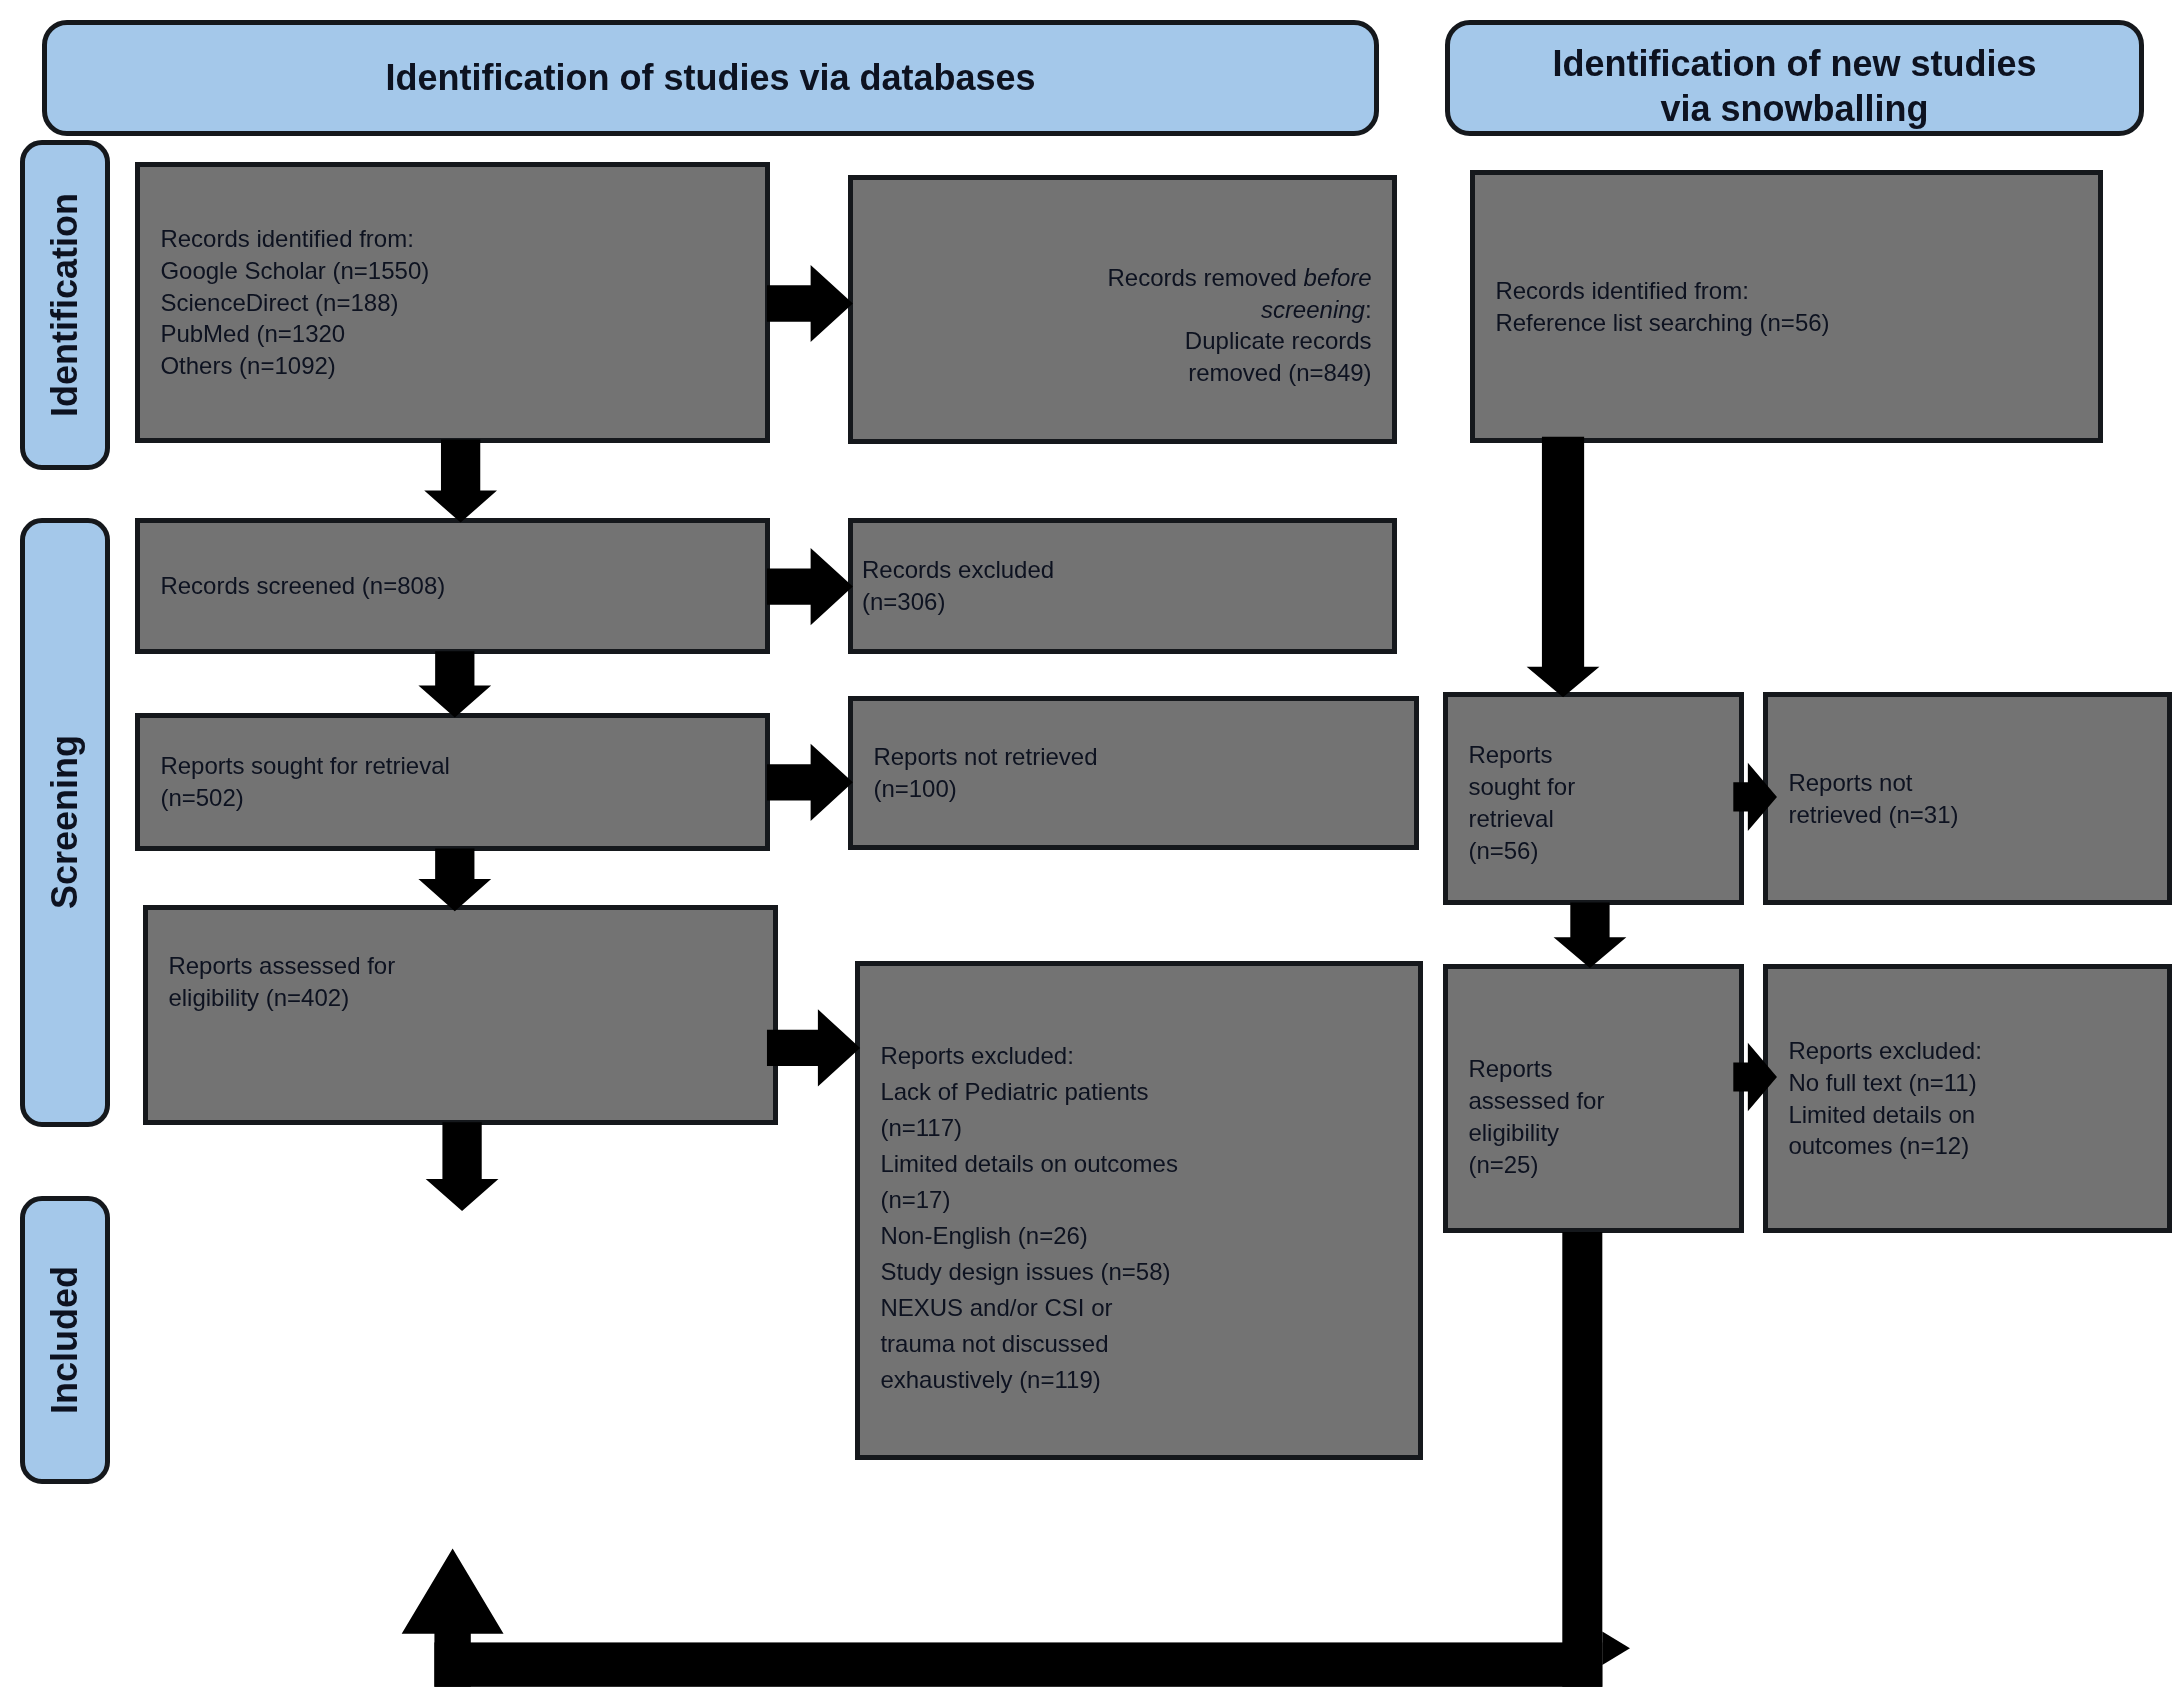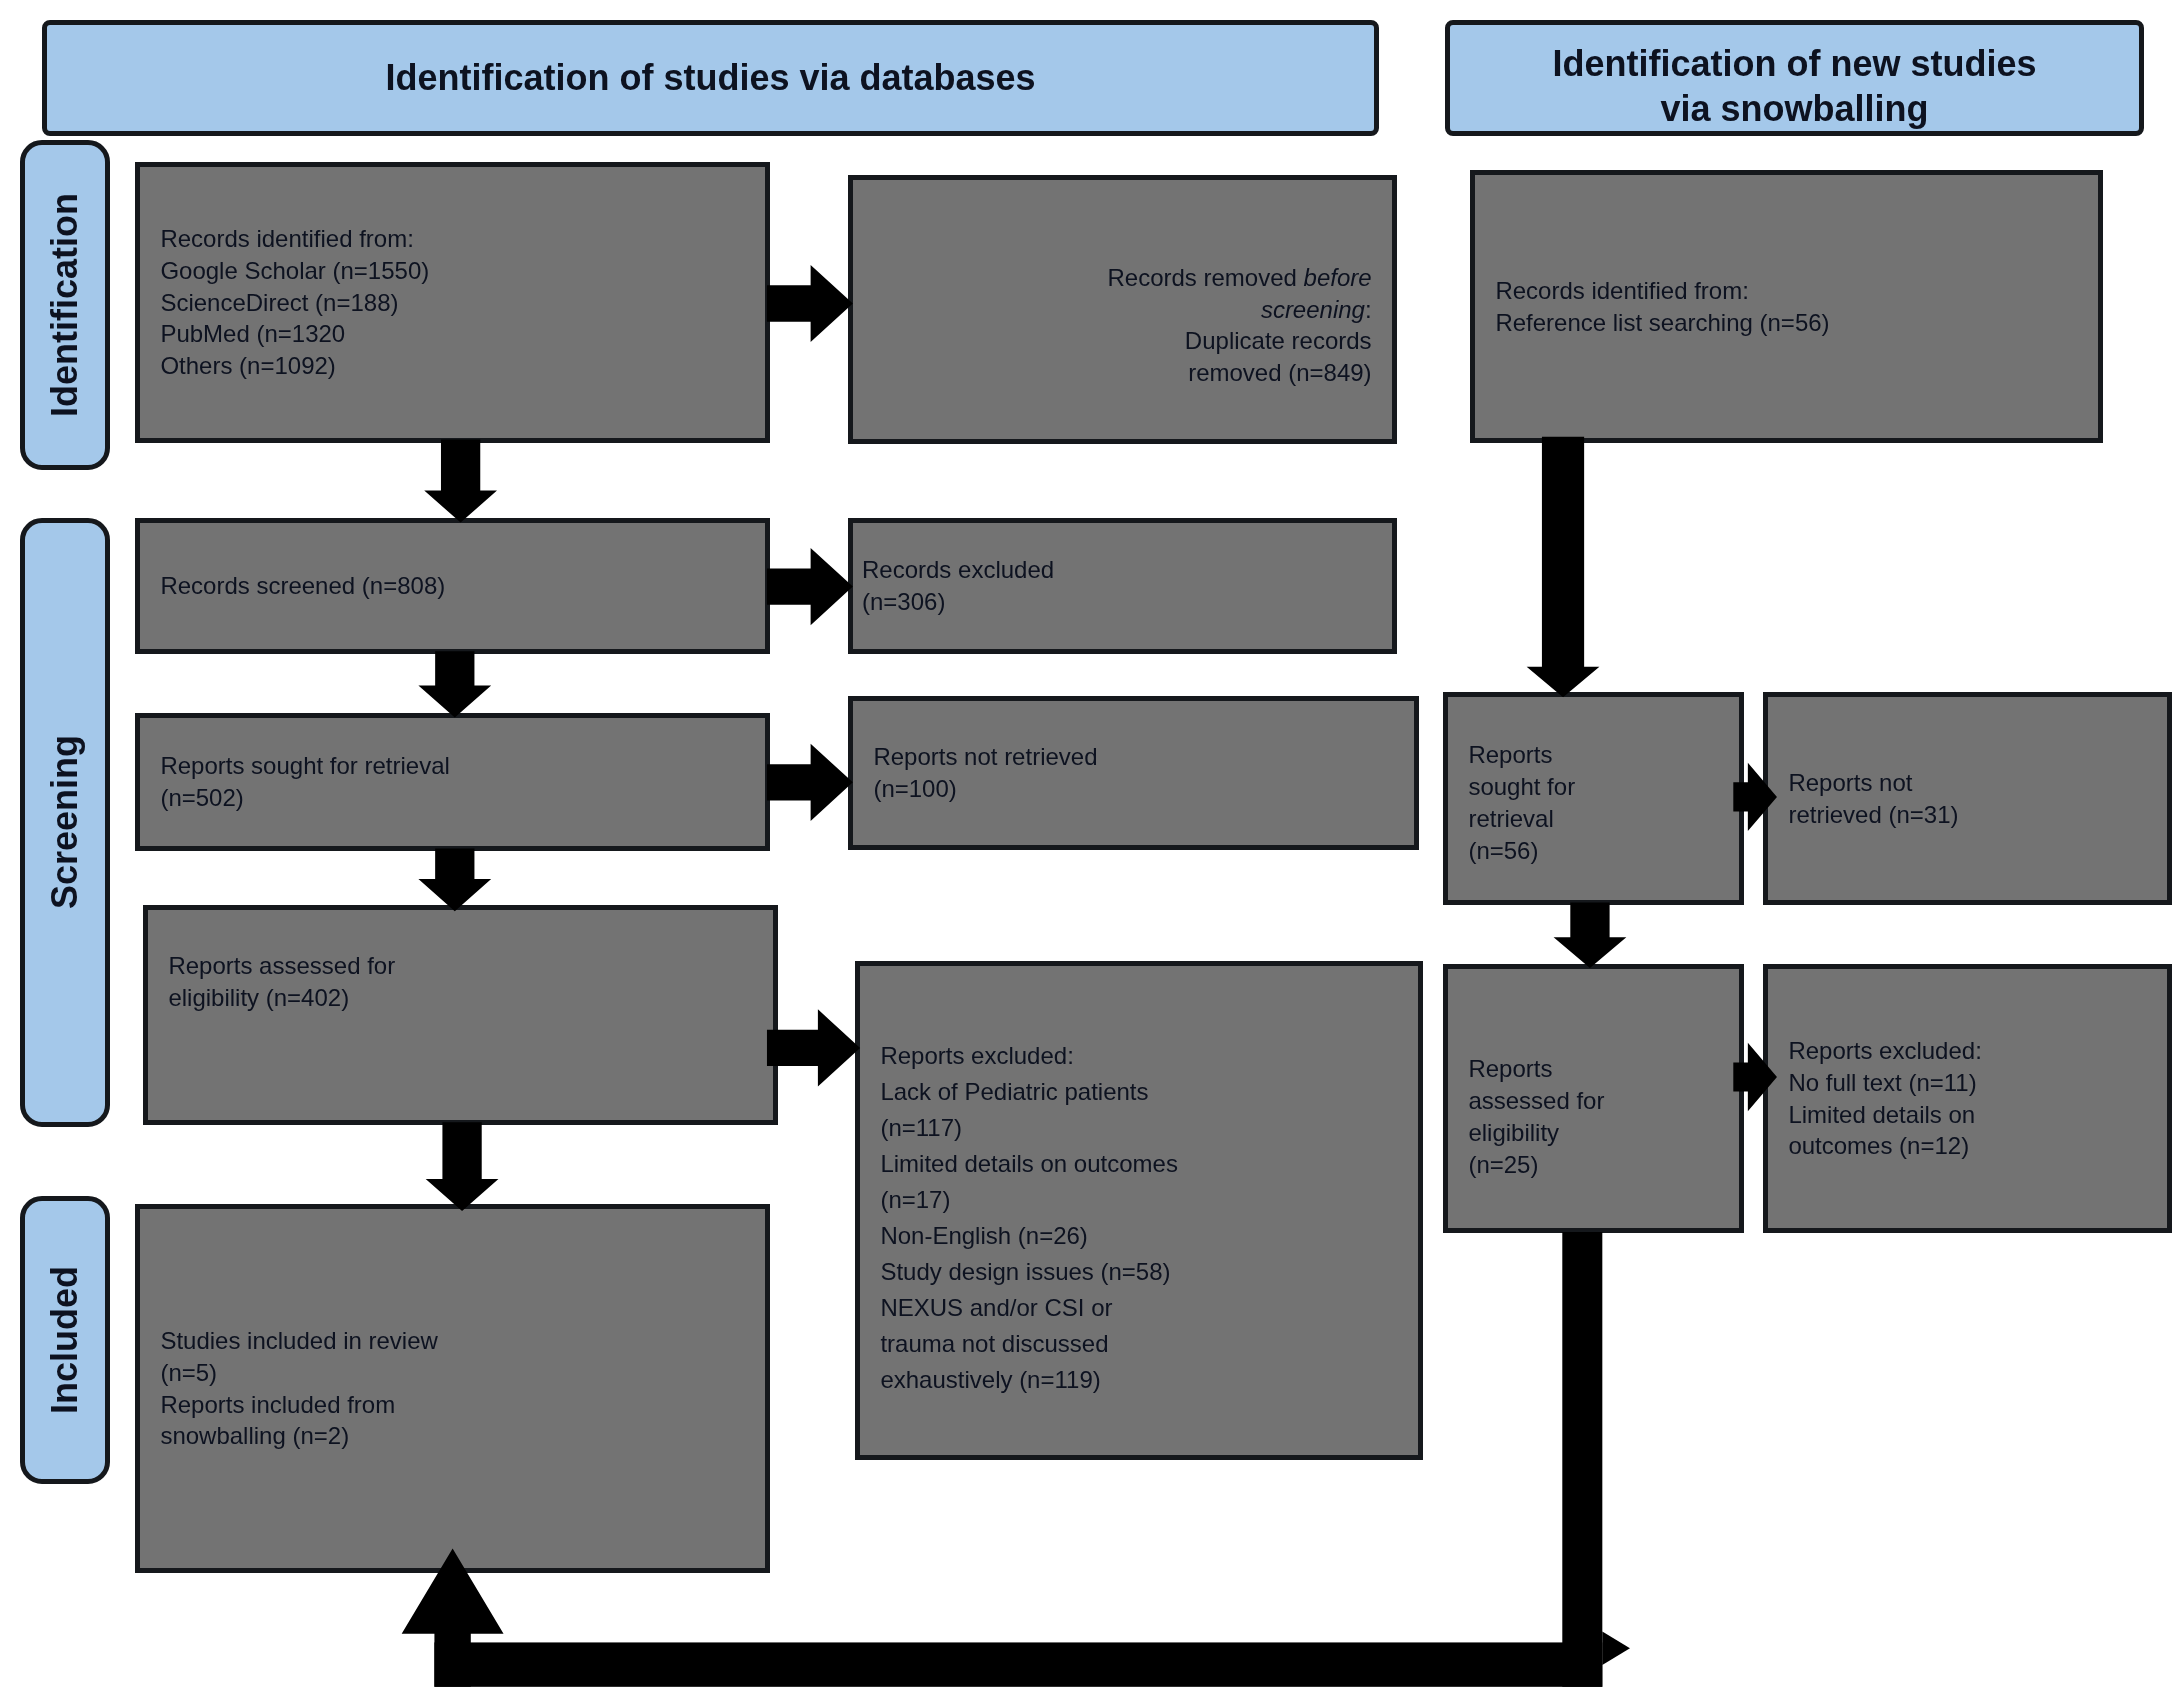--- a/index.html
+++ b/index.html
@@ -10,21 +10,21 @@
     background:#ffffff;
     font-family:"Liberation Sans", sans-serif;
     color:#0d1220;
     overflow:hidden;
   }
   .hdr{
     position:absolute;
     box-sizing:border-box;
     background:#A4C8EA;
     border:5.8px solid #15181c;
-    border-radius:8px;
+    border-radius:25px;
     display:flex;
     align-items:center;
     justify-content:center;
     text-align:center;
     font-weight:bold;
     font-size:36px;
     line-height:45px;
     overflow:hidden;
     white-space:pre-line;
   }
@@ -99,26 +99,20 @@
     <span>Records screened (n=808)</span>
   </div>
   <div class="box" style="left:135px;top:713px;width:635px;height:138px;">
     <span>Reports sought for retrieval
 (n=502)</span>
   </div>
   <div class="box" style="left:135px;top:905px;width:635px;height:220px;justify-content:flex-start;padding-top:40px;margin-left:8px;">
     <span>Reports assessed for
 eligibility (n=402)</span>
   </div>
-  <div class="box" style="left:135px;top:1204px;width:635px;height:369px;">
-    <span>Studies included in review
-(n=5)
-Reports included from
-snowballing (n=2)</span>
-  </div>
 
   <div class="box" style="left:848px;top:175px;width:549px;height:269px;text-align:right;">
     <div>
       <span>Records removed </span><em>before
 screening</em><span>:
 Duplicate records
 removed (n=849)</span>
     </div>
   </div>
   <div class="box" style="left:848px;top:518px;width:549px;height:136px;padding-left:9px;">

